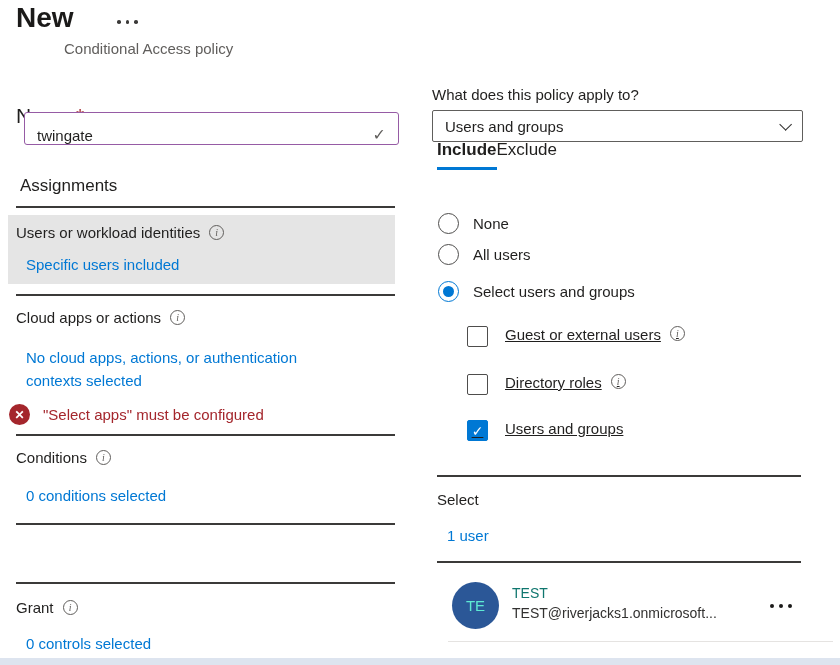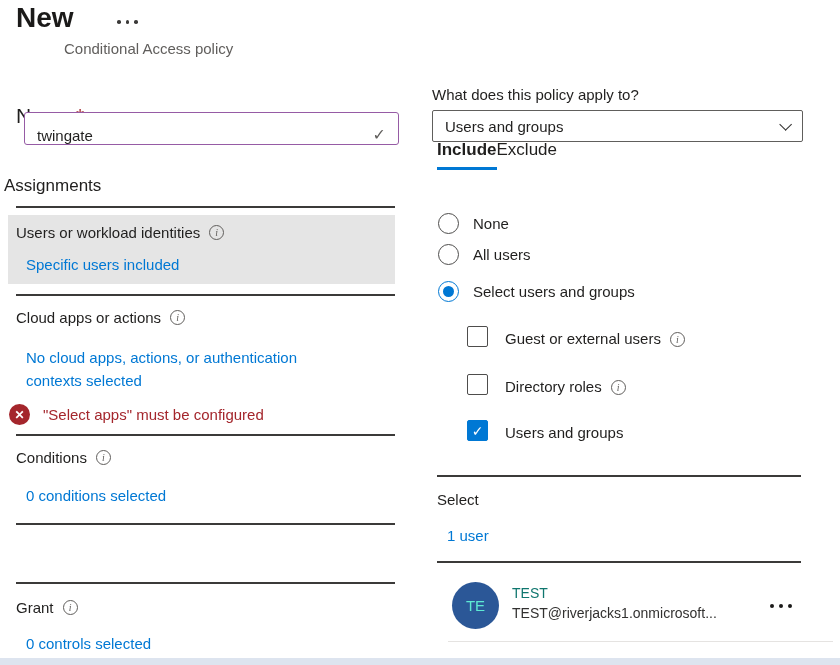--- a/index.html
+++ b/index.html
@@ -15,21 +15,21 @@
 
   
   .label-row { position: absolute; display: flex; align-items: center; font-size: 15px; color: #201f1e; }
   .info { display: inline-flex; align-items: center; justify-content: center; width: 15px; height: 15px;
           border: 1px solid #605e5c; border-radius: 50%; font-size: 10px; color: #605e5c;
           margin-left: 9px; font-family: "Liberation Serif", serif; font-style: italic; cursor: pointer; }
   .link { position: absolute; font-size: 15px; color: #0078d4; cursor: pointer; }
   .rule { position: absolute; height: 1.5px; background: #3b3a39; }
   .rule-l { left: 16px; width: 379px; }
   .rule-r { left: 437px; width: 364px; }
-  .heading { position: absolute; left: 4px; font-size: 17px; color: #201f1e; }
+  .heading { position: absolute; left: 20px; font-size: 17px; color: #201f1e; }
 
   
   .field-label { position: absolute; left: 16px; top: 104px; font-size: 21px; }
   .req { color: #a4262c; margin-left: 4px; }
   .name-input { position: absolute; left: 16px; top: 112px; width: 375px; height: 33px;
                 border: 1.5px solid #965ba5; border-radius: 3px; background: #fff;
                 display: flex; align-items: flex-end; padding: 0 12px; cursor: text; margin-left: 8px; }
   .name-input .value { font-size: 15px; color: #201f1e; flex: 1; }
   .name-input .check { color: #605e5c; font-size: 16px; }
 
@@ -60,21 +60,21 @@
   .tab { font-size: 17px; color: #201f1e; padding-bottom: 7px; cursor: pointer; }
   .tab.active { font-weight: 700; border-bottom: 3px solid #0078d4; }
 
   .radio-row { position: absolute; left: 438px; display: flex; align-items: center; cursor: pointer; }
   .radio { width: 21px; height: 21px; border-radius: 50%; border: 1.5px solid #4e4d4c; background: #fff;
            display: flex; align-items: center; justify-content: center; flex: none; }
   .radio.selected { border-color: #0078d4; }
   .radio.selected::after { content: ""; width: 11px; height: 11px; border-radius: 50%; background: #0078d4; }
   .radio-row .lbl { margin-left: 14px; font-size: 15px; }
 
-  .check-row { position: absolute; left: 467px; display: flex; align-items: flex-end; cursor: pointer; }
+  .check-row { position: absolute; left: 467px; display: flex; align-items: flex-start; cursor: pointer; text-decoration: underline; }
   .cbox { width: 21px; height: 21px; border: 1.5px solid #4e4d4c; border-radius: 2px; background: #fff;
           display: flex; align-items: center; justify-content: center; flex: none; }
   .cbox.checked { background: #0078d4; border-color: #0078d4; color: #fff; font-size: 14px; }
   .check-row .lbl { margin-left: 17px; font-size: 15px; }
 
   .select-label { position: absolute; left: 437px; top: 491px; font-size: 15px; }
 
   .user-row { position: absolute; left: 452px; top: 582px; width: 350px; }
   .avatar { position: absolute; left: 0; top: 0; width: 47px; height: 47px; border-radius: 50%;
             background: #2b5797; color: #5eead4; font-size: 15px; display: flex;

